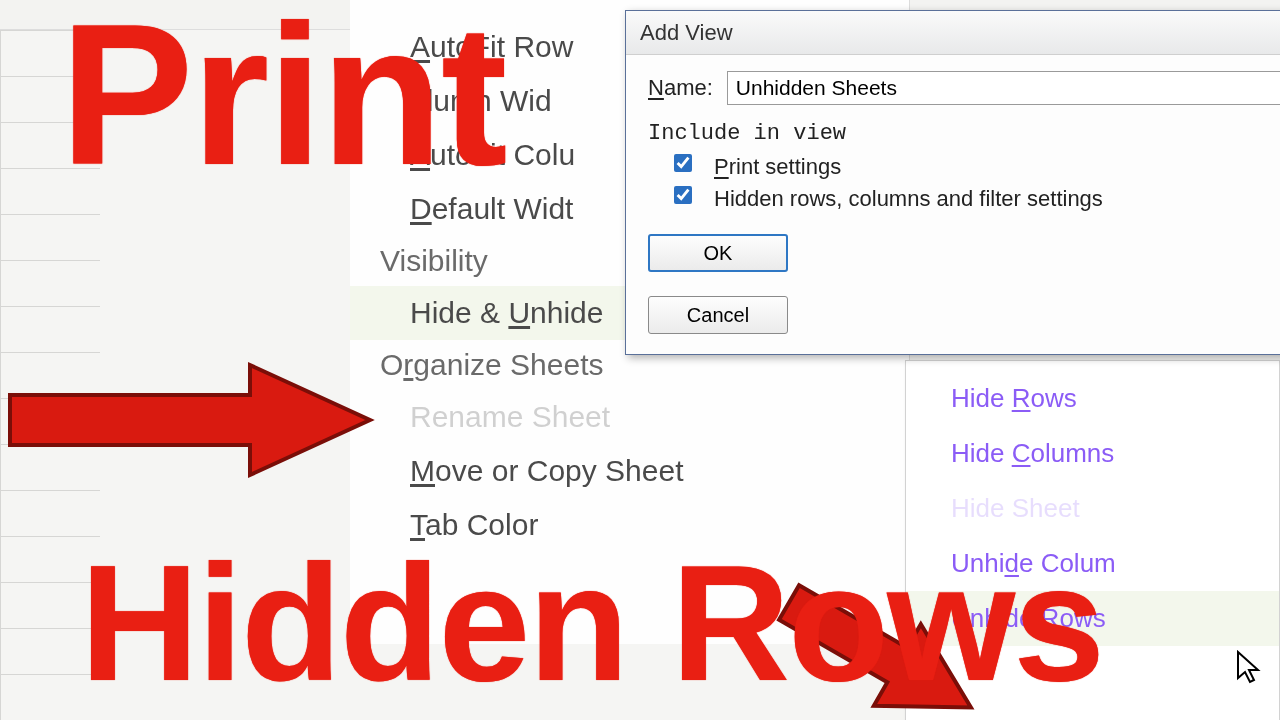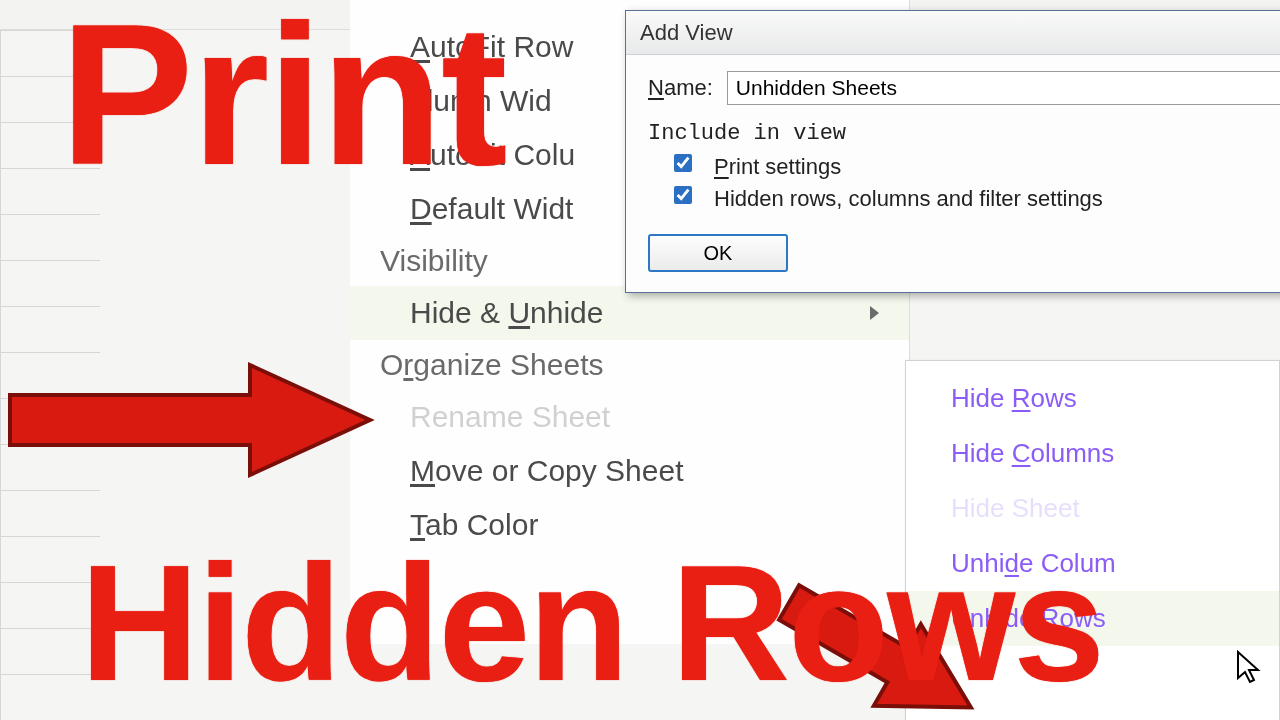--- a/index.html
+++ b/index.html
@@ -292,20 +292,21 @@
     <div class="chk">
       <input type="checkbox" checked="" style="">
       <label><span class="u">P</span><span>rint settings</span></label>
     </div>
     <div class="chk">
       <input type="checkbox" checked="" style="">
       <label>Hidden rows, columns and filter settings</label>
     </div>
     <div class="buttons">
       <button class="default">OK</button>
+      <button>Cancel</button>
     </div>
   </div>
 </div>
 
 <div class="arrow" style="left:0px; top:355px;">
   <svg width="380" height="130" viewBox="0 0 380 130">
     <path d="M10 40 H250 V10 L370 65 L250 120 V90 H10 Z" fill="#d91a10" stroke="#7a0e08" stroke-width="4"></path>
   </svg>
 </div>
 <div class="arrow" style="left:770px; top:600px; transform:rotate(30deg);">

